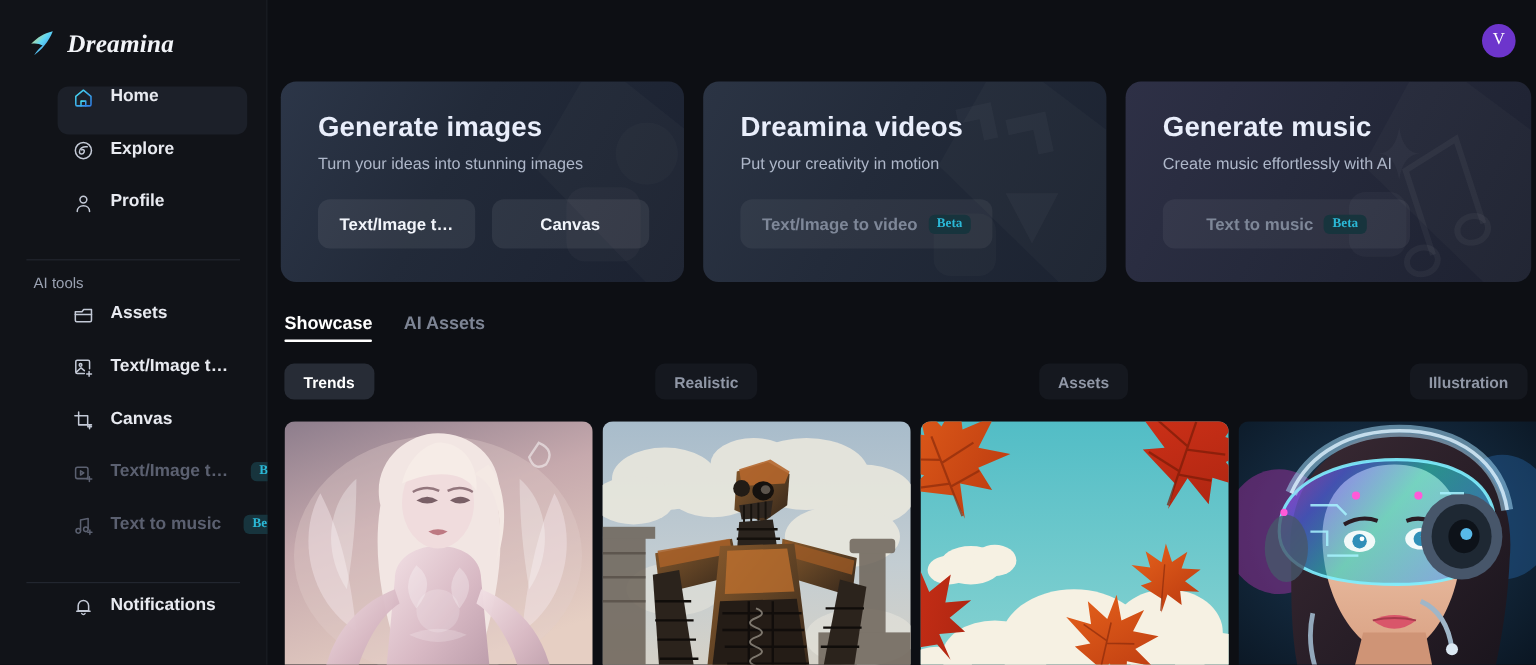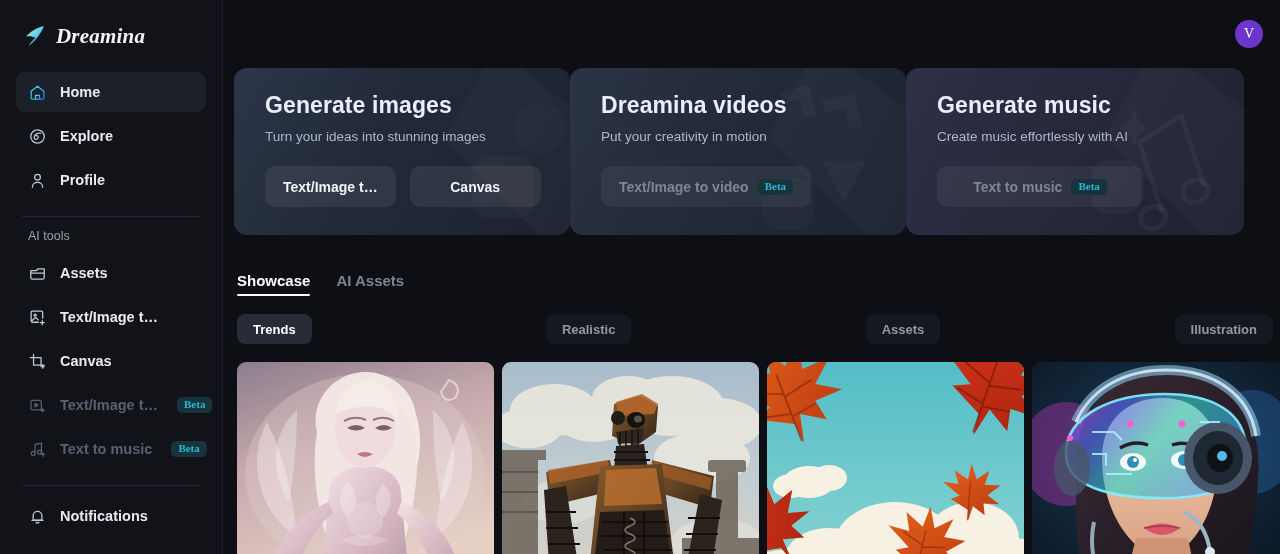--- a/index.html
+++ b/index.html
@@ -26,25 +26,26 @@
   }
   .brand-mark { width: 26px; height: 26px; flex: 0 0 26px; display:block; }
   .brand-name {
     font-family: "Liberation Serif", serif;
     font-style: italic; font-weight: 700;
     font-size: 21px; letter-spacing: .2px;
     color: #f2f4f8;
   }
 
   .nav-item {
-    display: flex; align-items: center; gap: 13px;
+    display: flex; align-items: flex-start; gap: 13px;
     height: 40px; padding: 0 12px; border-radius: 9px;
     color: #e8eaf0; font-size: 14.5px; font-weight: 700;
     margin-bottom: 4px; cursor: pointer;
     white-space: nowrap;
+    margin-left: 32px;
   }
   .nav-item .ico { width: 19px; height: 19px; flex:0 0 19px; display:flex; align-items:center; justify-content:center; }
   .nav-item .ico svg { width: 19px; height: 19px; display:block; }
   .nav-item.active { background: #1c2029; }
   .nav-item.disabled { color: #5b6070; }
   .nav-item.disabled .ico svg { stroke: #5b6070; }
   .nav-item .ico svg { stroke: #c3c9d6; fill: none; stroke-width: 1.6; stroke-linecap: round; stroke-linejoin: round; }
   .nav-item.active .ico svg { stroke: url(#homeGrad); }
 
   .divider { height: 1px; background: #22262f; margin: 12px 6px 10px 6px; }
@@ -73,21 +74,21 @@
   .avatar {
     width: 28px; height: 28px; border-radius: 50%;
     background: #6d35cc; color: #ffffff;
     display: flex; align-items: center; justify-content: center;
     font-size: 14px; font-weight: 400; cursor: pointer;
     font-family: "Liberation Serif", serif;
   }
   .content { padding: 0 7px 0 11px; }
 
   
-  .hero-row { display: flex; padding: 0 0 0 0; }
+  .hero-row { display: flex; gap: 16px; padding: 0 0 0 0; }
   .hero {
     position: relative; overflow: hidden;
     height: 167px; border-radius: 13px;
     padding: 24px 26px 0 31px;
   }
   .hero.c1 { flex: 0 0 336px; background: linear-gradient(118deg,#2c3648 0%,#222a39 42%,#1b2130 100%); }
   .hero.c2 { flex: 0 0 336px; background: linear-gradient(118deg,#2b3444 0%,#232b3a 42%,#1b2230 100%); }
   .hero.c3 { flex: 0 0 338px; background: linear-gradient(118deg,#2e3046 0%,#262a3c 42%,#1d2130 100%); }
   .hero-deco { position: absolute; inset: 0; pointer-events: none; }
   .hero-title {
@@ -104,21 +105,21 @@
     color: #f1f4fa; font-size: 14px; font-weight: 700;
     display: flex; align-items: center; justify-content: center;
     padding: 0 18px; cursor: pointer; white-space: nowrap;
   }
   .hero-btn.w1 { min-width: 129px; }
   .hero-btn.w2 { min-width: 131px; }
   .hero-btn.soft { color: #7e8798; background: rgba(255,255,255,0.055); min-width: 206px; }
   .hero-btn .beta { margin-left: 9px; }
 
   
-  .tabs { display: flex; gap: 26px; margin: 37px 0 0 3px; }
+  .tabs { display: flex; gap: 26px; margin: 26px 0 0 3px; }
   .tab {
     font-size: 15px; font-weight: 700; color: #7d8494;
     padding-bottom: 7px; cursor: pointer; position: relative;
   }
   .tab.active { color: #ffffff; }
   .tab.active::after {
     content: ""; position: absolute; left: 0; right: 0; bottom: 0;
     height: 2.5px; background: #ffffff; border-radius: 2px;
   }
 

